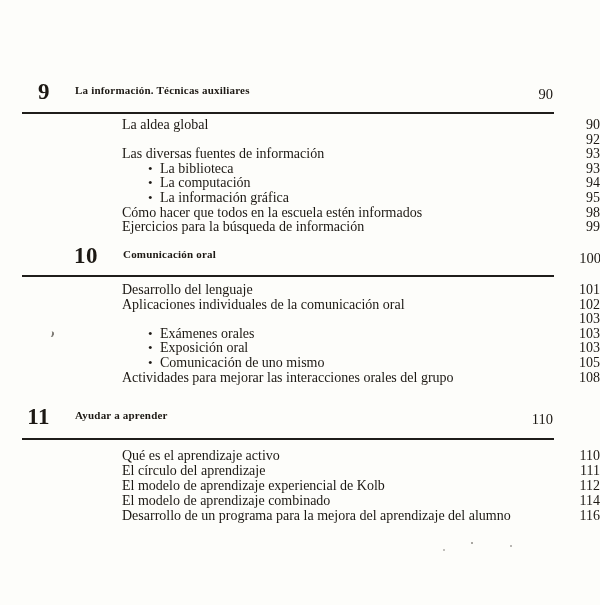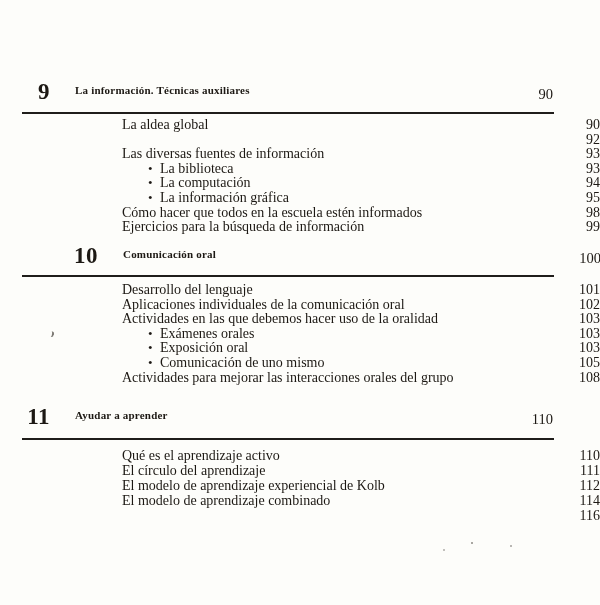--- a/index.html
+++ b/index.html
@@ -167,21 +167,20 @@
     <div class="entries">
       <div class="entry">
           <span class="lbl">Desarrollo del lenguaje</span>
           <span class="pg">101</span>
         </div>
       <div class="entry">
           <span class="lbl">Aplicaciones individuales de la comunicación oral</span>
           <span class="pg">102</span>
         </div>
       <div class="entry">
-          <span class="lbl">Actividades en las que debemos hacer uso de la oralidad</span>
           <span class="pg">103</span>
         </div>
       <div class="entry bulleted">
           <span class="bullet">•</span>
           <span class="lbl">Exámenes orales</span>
           <span class="pg">103</span>
         </div>
       <div class="entry bulleted">
           <span class="bullet">•</span>
           <span class="lbl">Exposición oral</span>
@@ -217,20 +216,21 @@
         </div>
       <div class="entry">
           <span class="lbl">El modelo de aprendizaje experiencial de Kolb</span>
           <span class="pg">112</span>
         </div>
       <div class="entry">
           <span class="lbl">El modelo de aprendizaje combinado</span>
           <span class="pg">114</span>
         </div>
       <div class="entry">
+          <span class="lbl">Desarrollo de un programa para la mejora del aprendizaje del alumno</span>
           <span class="pg">116</span>
         </div>
     </div>
   </section>
 
   <div class="stray-mark"></div>
   <div class="speck s1"></div>
   <div class="speck s2"></div>
   <div class="speck s3"></div>
 

